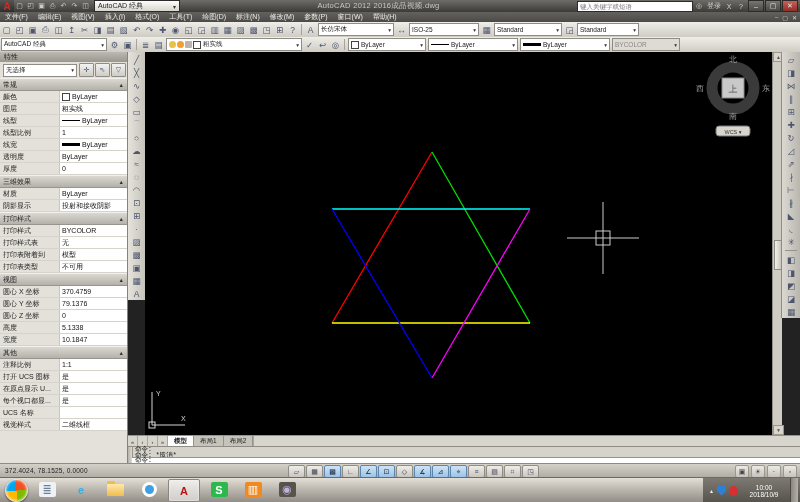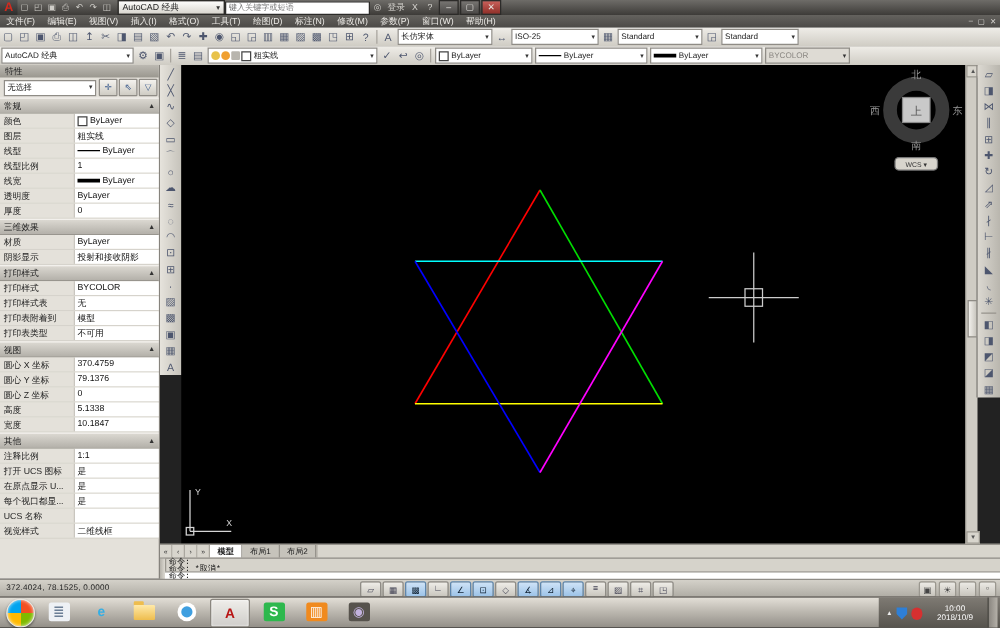--- a/index.html
+++ b/index.html
@@ -148,20 +148,21 @@
         <span class="qat-ic">▣</span>
         <span class="qat-ic">⎙</span>
         <span class="qat-ic">↶</span>
         <span class="qat-ic">↷</span>
         <span class="qat-ic">◫</span>
       </div>
     <div id="ws-dd">
       <span>AutoCAD 经典</span>
       <span class="caret">▾</span>
     </div>
+    <div id="tb-title">AutoCAD 2012   2016成品视频.dwg</div>
     <input id="tb-search" placeholder="键入关键字或短语" style="">
     <span class="tb-right-ic">◎</span>
     <span class="tb-right-ic" style="width:auto;padding:0 2px;">登录</span>
     <span class="tb-right-ic">X</span>
     <span class="tb-right-ic">?</span>
     <span class="winbtn">–</span>
     <span class="winbtn">▢</span>
     <span class="winbtn close" style="margin-right:2px;">✕</span>
   </div>
 

